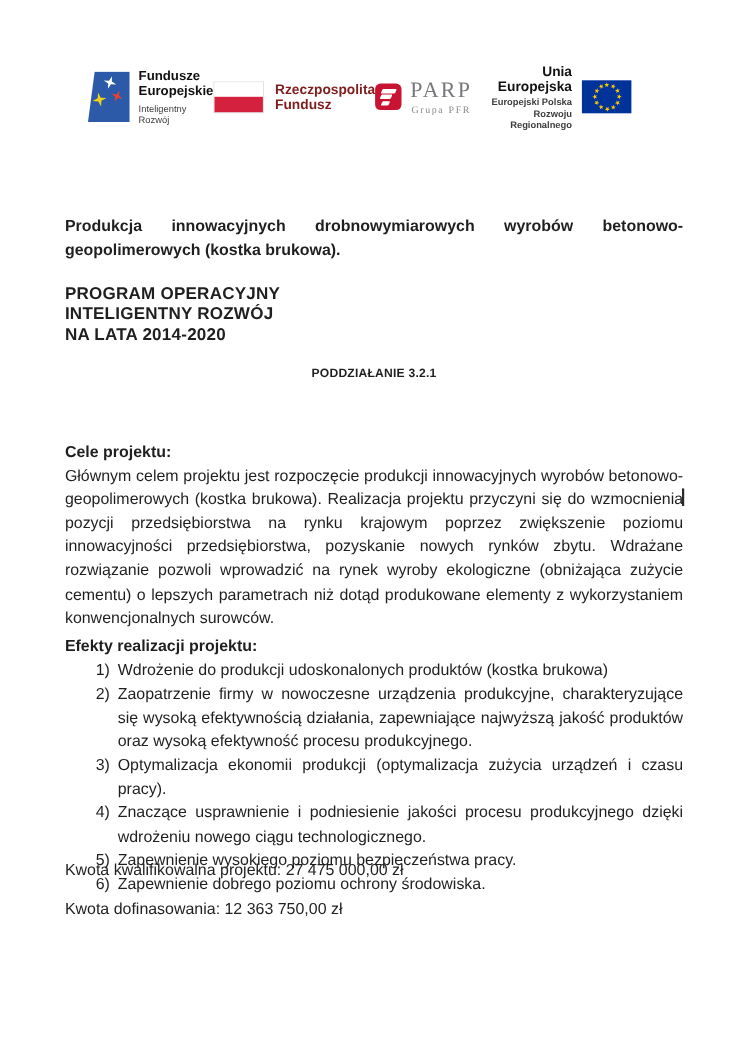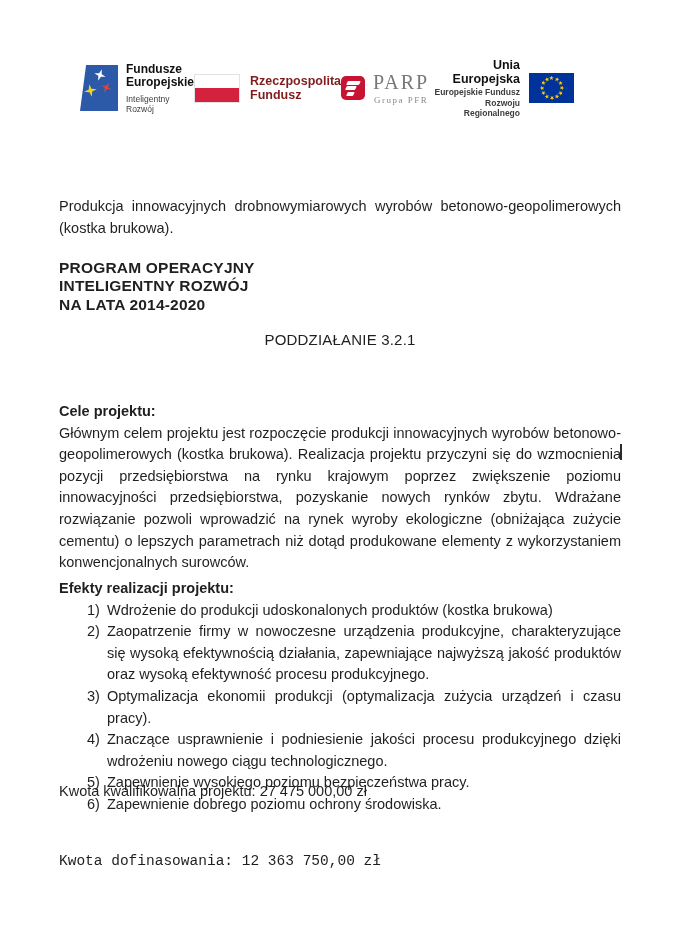--- a/index.html
+++ b/index.html
@@ -58,35 +58,35 @@
   .eu-star:nth-child(6) { transform:rotate(150deg) translateY(-10px); }
   .eu-star:nth-child(7) { transform:rotate(180deg) translateY(-10px); }
   .eu-star:nth-child(8) { transform:rotate(210deg) translateY(-10px); }
   .eu-star:nth-child(9) { transform:rotate(240deg) translateY(-10px); }
   .eu-star:nth-child(10){ transform:rotate(270deg) translateY(-10px); }
   .eu-star:nth-child(11){ transform:rotate(300deg) translateY(-10px); }
   .eu-star:nth-child(12){ transform:rotate(330deg) translateY(-10px); }
 
   
   .doc-block { position:absolute; left:59px; width:562px; font-size:14.5px; line-height:21.6px; }
-  #doc-title { top:196px; font-weight:normal; text-align:justify; }
+  #doc-title { top:196px; font-weight:bold; text-align:justify; }
   #heading-1 { top:259px; text-align:left; font-weight:bold; font-size:15.5px; line-height:18.4px;
                font-variant-numeric:oldstyle-nums; letter-spacing:0.2px; }
-  #heading-2 { top:331px; text-align:center; font-weight:normal; font-size:15px; line-height:18.4px;
+  #heading-2 { top:331px; text-align:center; font-weight:bold; font-size:11px; line-height:18.4px;
                font-variant-numeric:oldstyle-nums; letter-spacing:0.2px; }
   #goals   { top:401px; }
   #effects { top:578px; }
   .block-heading { font-weight:bold; }
   .para { text-align:justify; }
   .num-list { }
   .li { display:flex; padding-left:28px; }
   .li-num  { flex:none; width:20px; }
   .li-text { flex:1; text-align:justify; }
   #amount-1 { top:781px; }
-  #amount-2 { top:851px;font-family:Liberation Mono, monospace; }
+  #amount-2 { top:817px; }
 
   
   #text-cursor { position:absolute; left:620px; top:444px; width:1.5px; height:16px; background:#2b2b2b; }
 </style>
 </head>
 <body>
 
 <div id="page">
 
   <div id="logo-strip">
@@ -123,21 +123,21 @@
       </div>
       <div class="parp-text">
         <div class="parp-name">PARP</div>
         <div class="parp-group">Grupa PFR</div>
       </div>
     </div>
 
     <div class="logo-group">
       <div class="eu-text">
         <div class="eu-name">Unia Europejska</div>
-        <div class="eu-sub">Europejskie Fundusz</div>
+        <div class="eu-sub">Europejski Polska</div>
         <div class="eu-sub">Rozwoju Regionalnego</div>
       </div>
       <div class="eu-flag">
         <div class="eu-stars">
             <span class="eu-star">★</span>
             <span class="eu-star">★</span>
             <span class="eu-star">★</span>
             <span class="eu-star">★</span>
             <span class="eu-star">★</span>
             <span class="eu-star">★</span>

